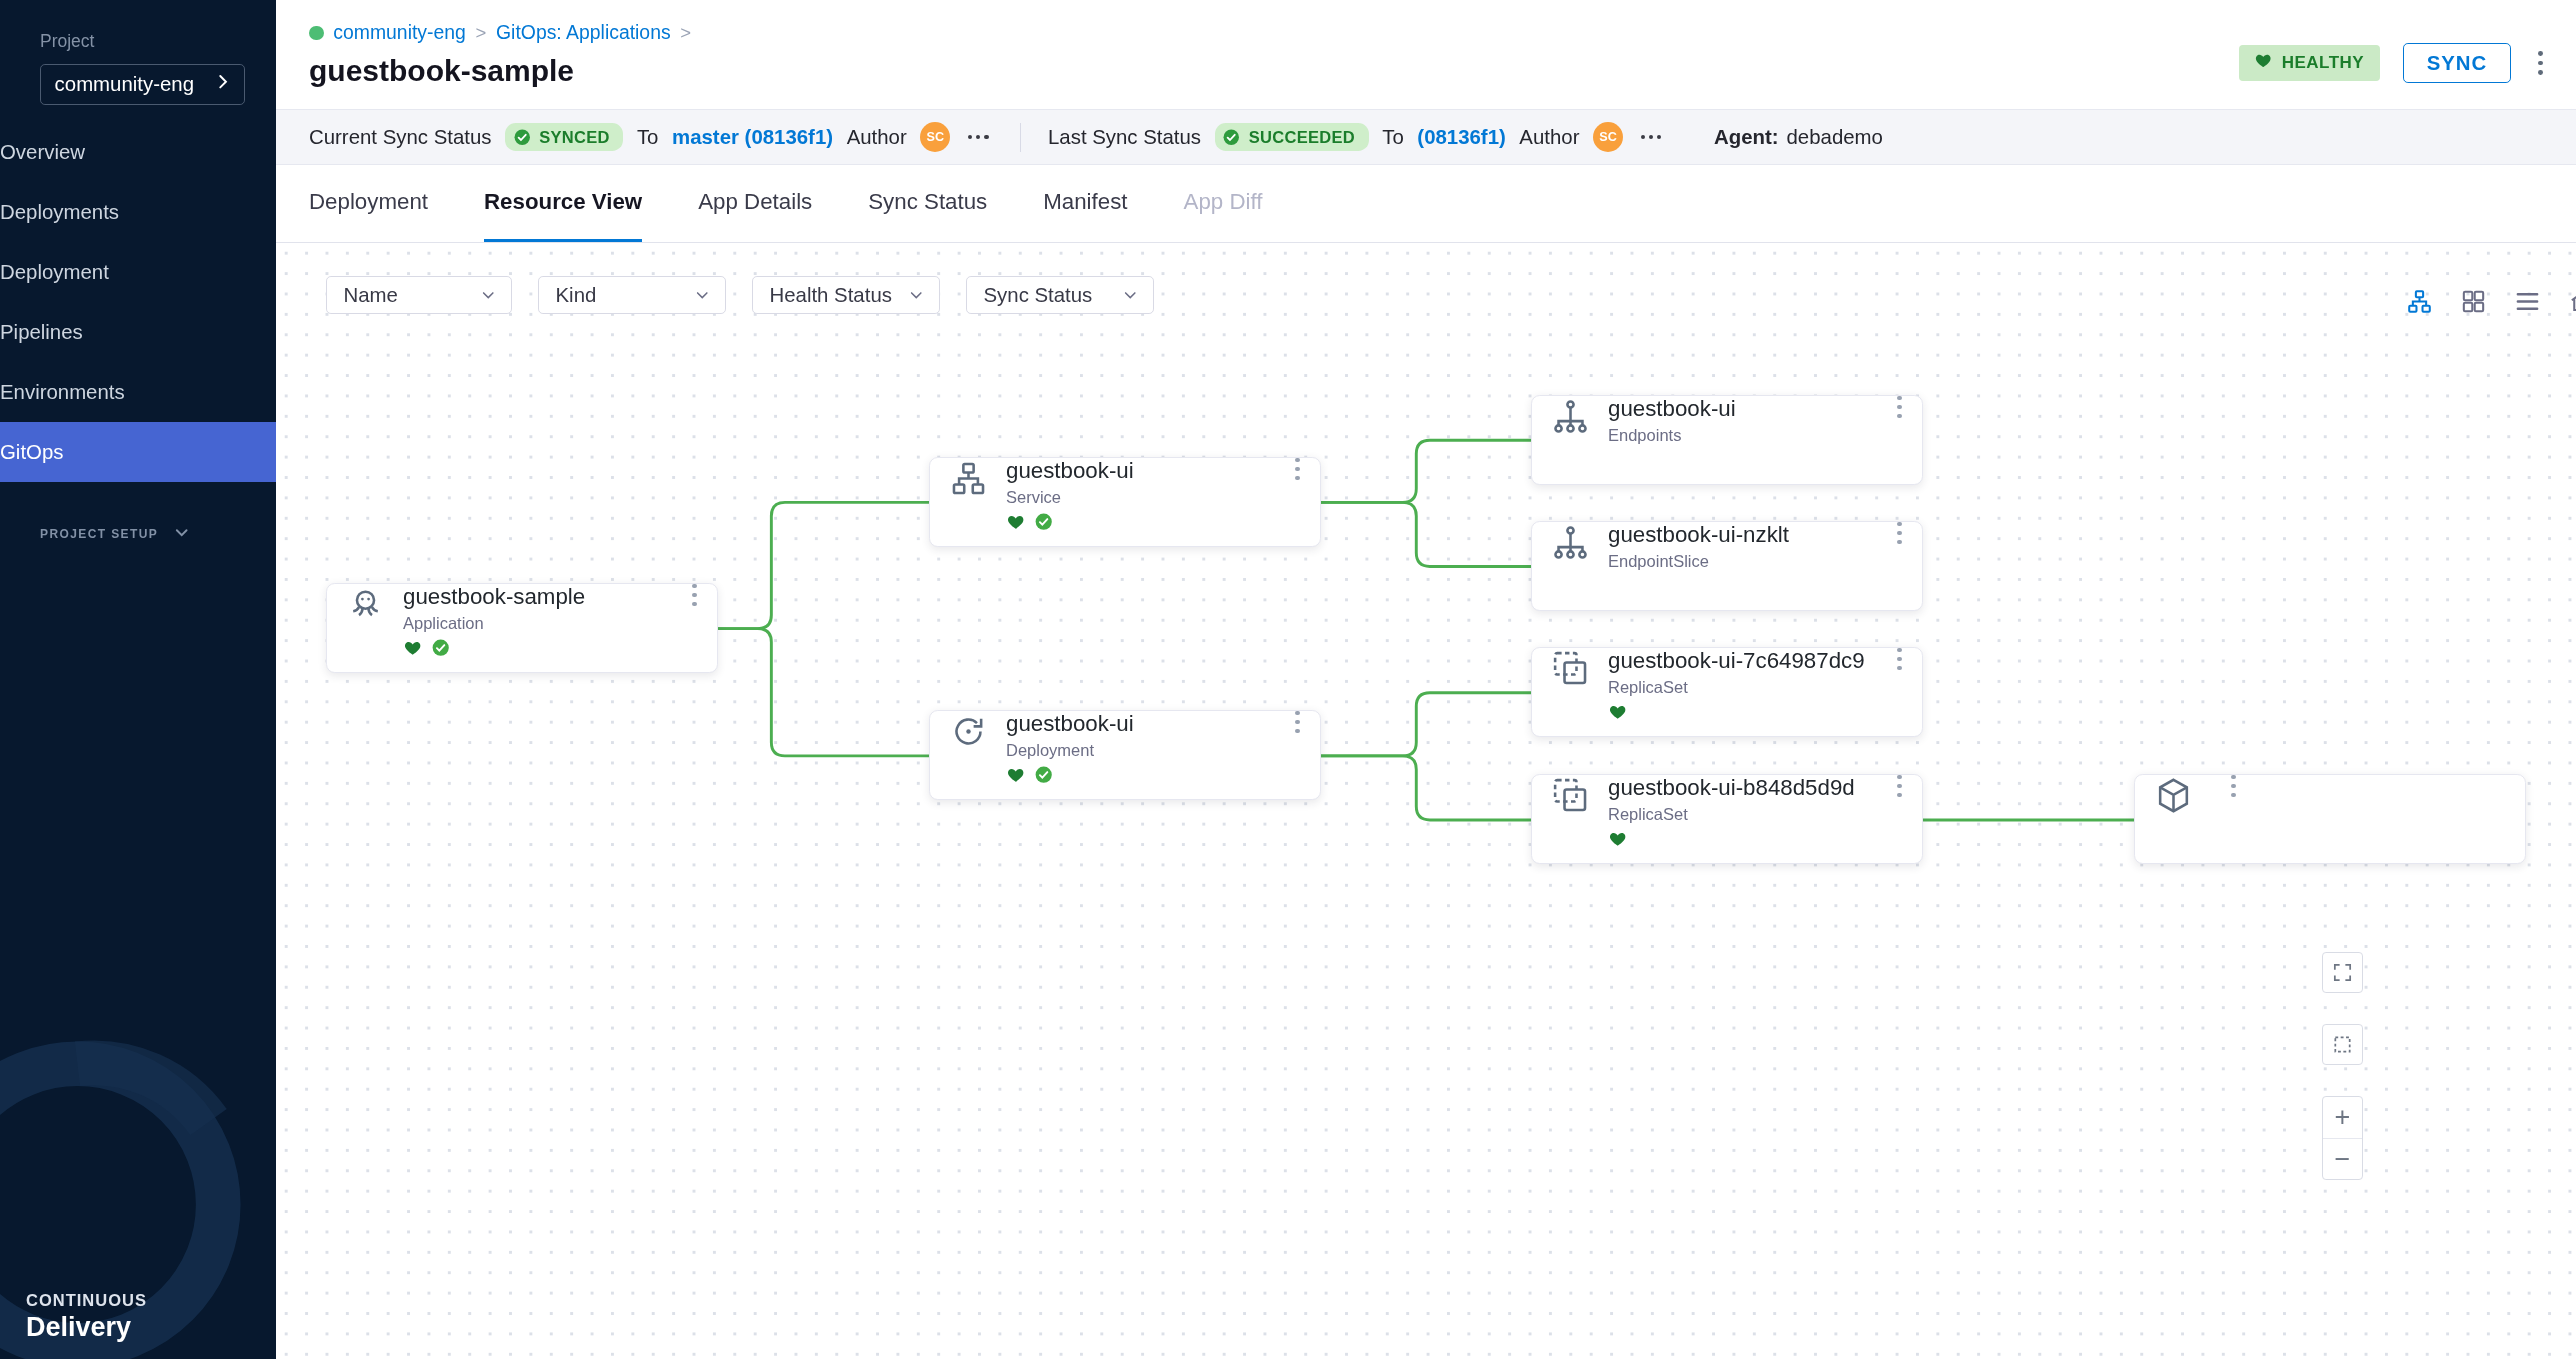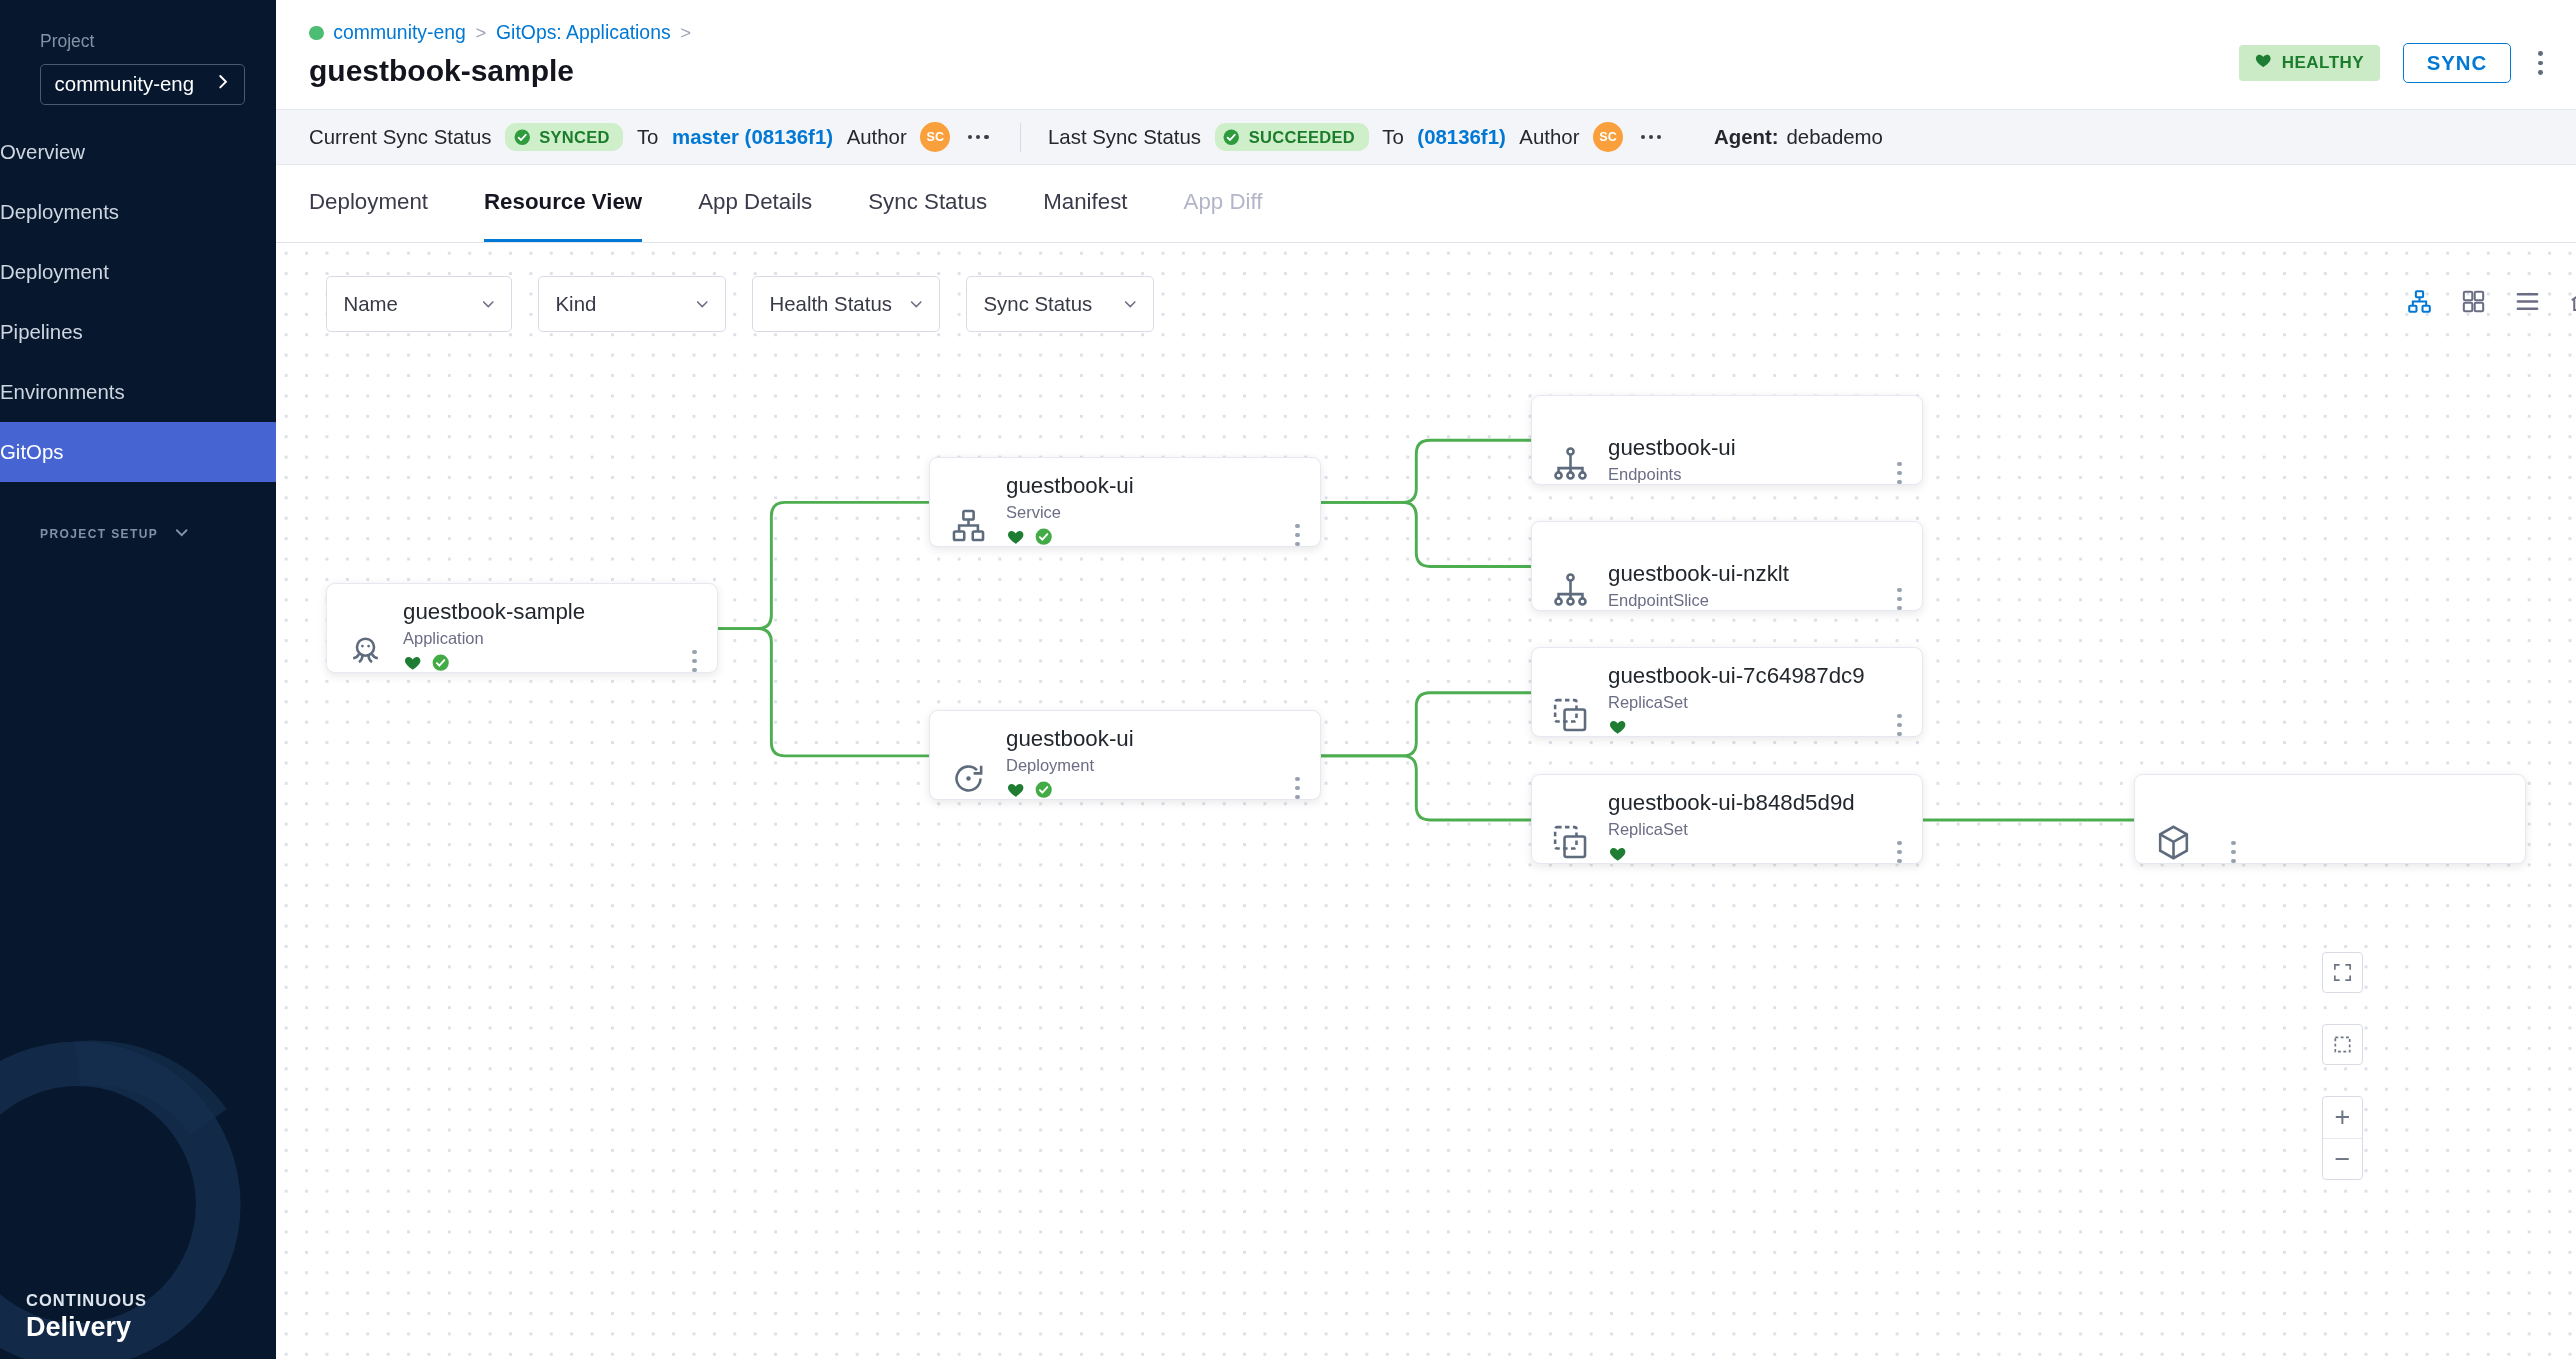--- a/index.html
+++ b/index.html
@@ -60,30 +60,30 @@
   .tabs { height:78px; background:#fff; border-bottom:1px solid #E1E3EC; display:flex; gap:56px; padding-left:33px; }
   .tab { height:100%; display:flex; align-items:center; font-size:22.3px; color:#3A3B4A; cursor:pointer; border-bottom:3.9px solid transparent; }
   .tab.active { color:#161622; font-weight:700; border-bottom-color:#0278D5; }
   .tab.disabled { color:#B3B5C8; cursor:default; }
 
   
   .graph-panel { position:relative; flex:1; overflow:hidden; background:#fff;
     background-image:radial-gradient(circle, #DCE0E8 1.7px, transparent 1.7px); background-size:20.4px 20.4px; }
 
   .filter-bar { position:absolute; left:50px; top:33px; display:flex; gap:26px; }
-  .dropdown { height:56px; background:#fff; border:1px solid #D9DAE5; border-radius:4.9px; display:flex;
+  .dropdown { height:38px; background:#fff; border:1px solid #D9DAE5; border-radius:4.9px; display:flex;
     align-items:center; justify-content:space-between; padding:0 13.6px 0 16.5px; font-size:20.4px; color:#383946; cursor:pointer;text-align:right; }
 
   .view-toggles { position:absolute; left:2128px; top:43px; display:flex; gap:23px; }
   .vt { width:31px; height:31px; display:flex; align-items:center; justify-content:center; cursor:pointer; }
 
   .edges { position:absolute; left:0; top:0; pointer-events:none; }
 
   .node { position:absolute; width:392px; height:90px; background:#fff; border:1px solid #E6E7F0; border-radius:8.7px;
-    box-shadow:0 2.9px 8.7px rgba(40,41,61,.10); display:flex; align-items:flex-end; cursor:pointer; }
+    box-shadow:0 2.9px 8.7px rgba(40,41,61,.10); display:flex; align-items:flex-start; cursor:pointer; }
   .node-icon { width:76px; flex:0 0 76px; display:flex; justify-content:center; color:#5D6B7D; }
   .node-body { flex:1; min-width:0; display:flex; flex-direction:column; justify-content:center; gap:3.9px; padding-right:5.8px; }
   .node-title { font-size:22.3px; font-weight:500; color:#22272D; white-space:nowrap; overflow:hidden; text-overflow:ellipsis; }
   .node-kind { font-size:16.5px; color:#6B6D85; }
   .node-status { display:flex; gap:8.7px; margin-top:1px; }
   .node-kebab { width:45px; flex:0 0 45px; display:flex; flex-direction:column; align-items:center; gap:4.4px; cursor:pointer; }
   .node-kebab i { width:4.4px; height:4.4px; border-radius:50%; background:#98A1B0; }
 
   .graph-btn { position:absolute; width:41px; height:41px; background:#fff; border:1px solid #D9DCE5; border-radius:3.9px;
     display:flex; align-items:center; justify-content:center; color:#6E7683; cursor:pointer; }

